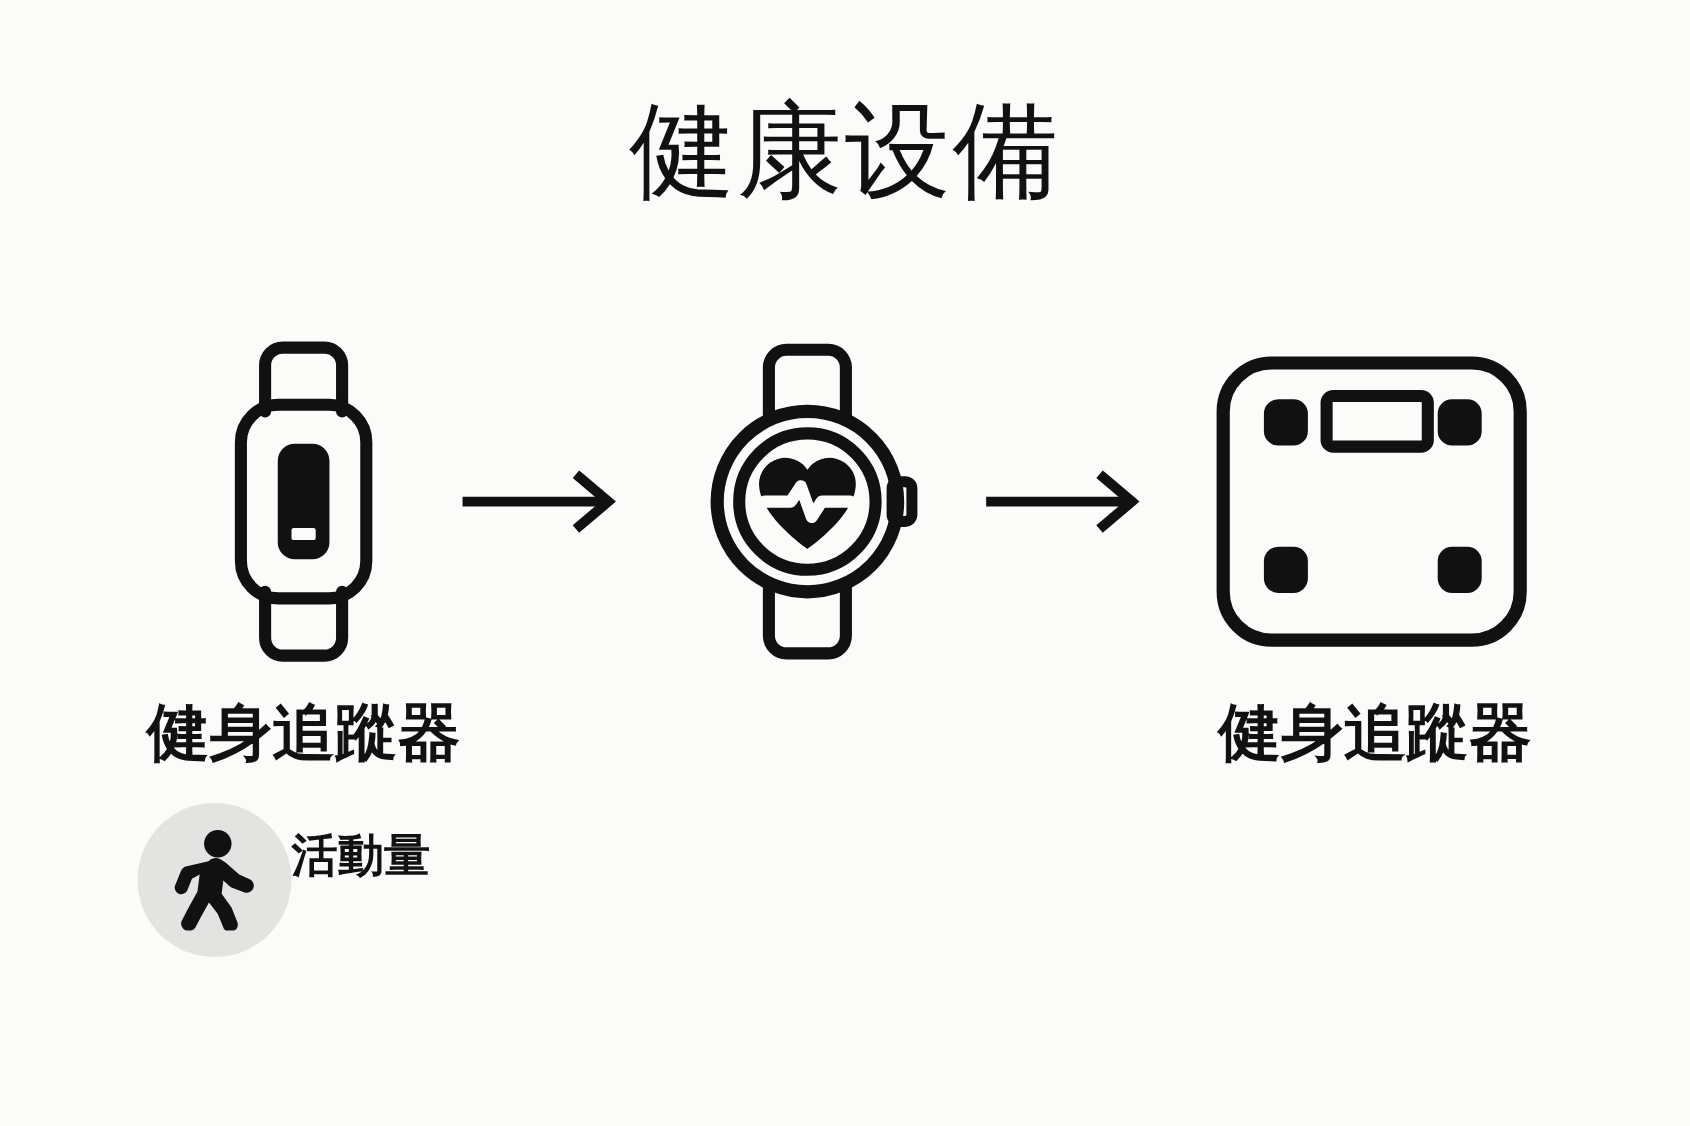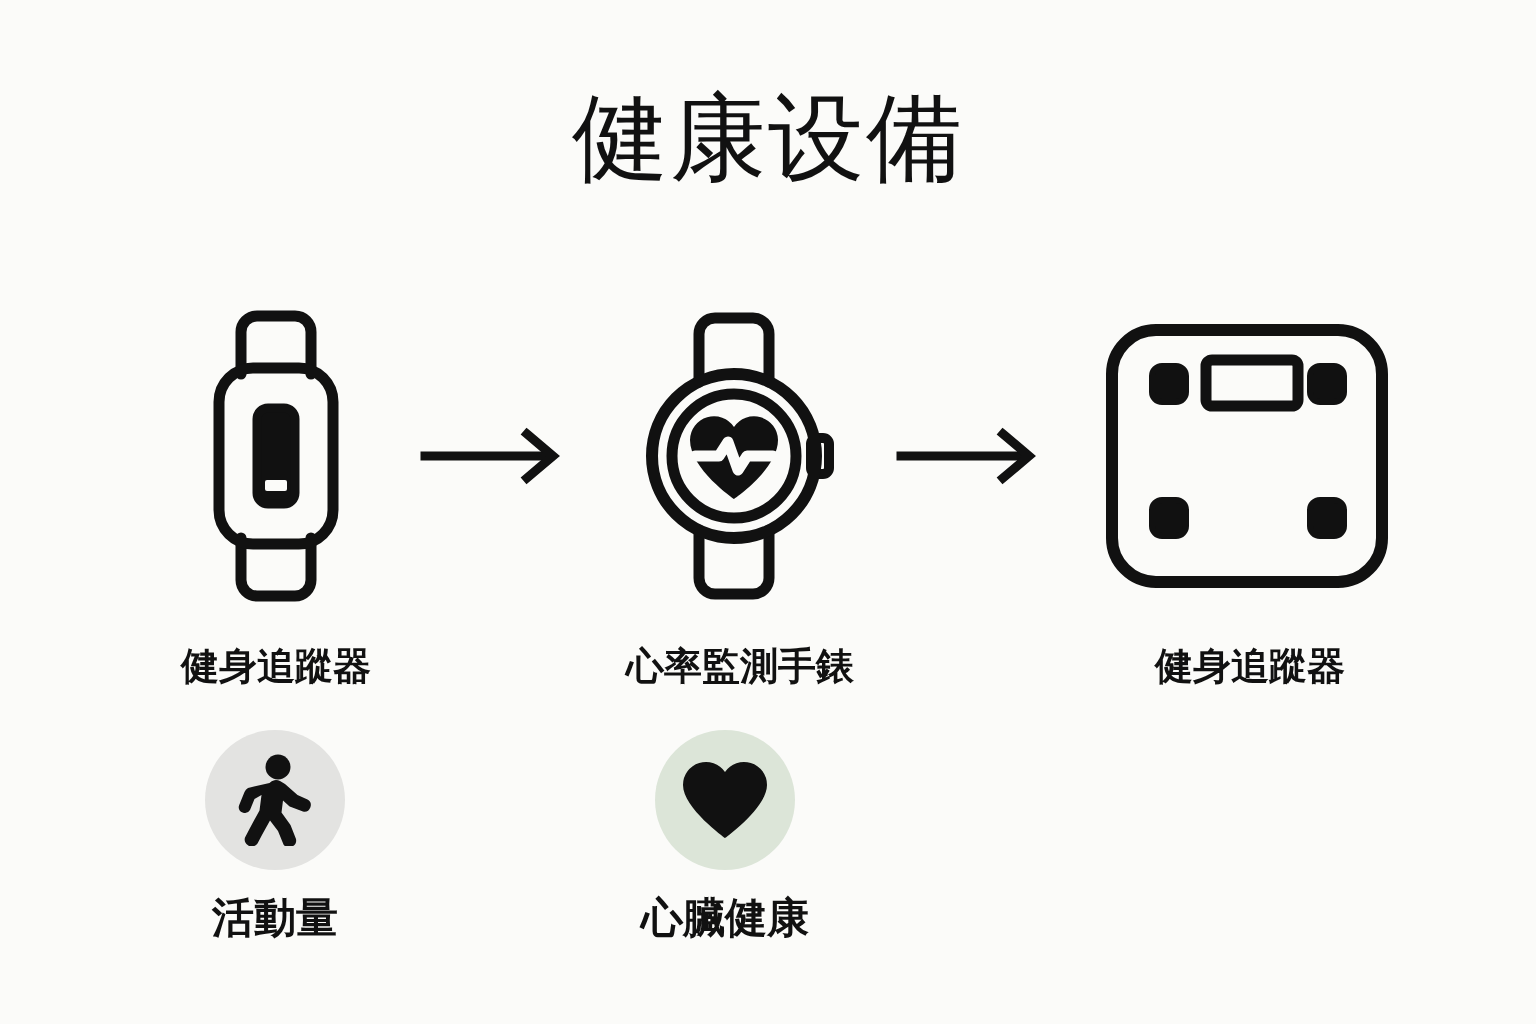--- a/index.html
+++ b/index.html
@@ -75,21 +75,21 @@
     position: absolute;
     top: 626px;
     left: 0;
     width: 1536px;
     height: 84px;
   }
   .device-label {
     position: absolute;
     top: 0;
     text-align: center;
-    font-size: 38px;
+    font-size: 57px;
     line-height: 80px;
     font-weight: 700;
     color: #111111;
     white-space: nowrap;
   }
   .device-label.l0 { left: 76px;   width: 400px; }
   .device-label.l1 { left: 530px;  width: 420px; }
   .device-label.l2 { left: 1040px; width: 420px; }
 
   
@@ -98,22 +98,21 @@
     top: 730px;
     left: 0;
     width: 1536px;
     height: 230px;
   }
   .metric {
     position: absolute;
     top: 0;
     width: 300px;
     display: flex;
-    flex-direction: column;
-    align-items: center;
+    align-items: flex-start;
   }
   .metric.m0 { left: 125px; }
   .metric.m1 { left: 575px; }
   .metric.m2 { left: 1085px; }
 
   .badge {
     width: 140px;
     height: 140px;
     border-radius: 50%;
     display: flex;
@@ -215,21 +214,20 @@
           <rect x="208" y="46" width="34" height="36" rx="10" ry="10" fill="#111111" stroke="#111111" stroke-width="6"></rect>
           <rect x="50" y="180" width="34" height="36" rx="10" ry="10" fill="#111111" stroke="#111111" stroke-width="6"></rect>
           <rect x="208" y="180" width="34" height="36" rx="10" ry="10" fill="#111111" stroke="#111111" stroke-width="6"></rect>
         </svg>
       </span>
     </div>
   </div>
 
   <div class="device-labels">
     <div class="device-label l0">健身追蹤器</div>
-    <div class="device-label l1">心率監測手錶</div>
     <div class="device-label l2">健身追蹤器</div>
   </div>
 
   <div class="metric-row">
 
     <div class="metric m0">
       <div class="badge" style="background:#e3e3e1;">
         <span>
           <svg width="84" height="92" viewBox="0 0 84 92" fill="#111111" stroke="none">
             <circle cx="45" cy="13" r="12.5"></circle>
@@ -259,30 +257,16 @@
                      a6 6 0 0 1 -11 -4.5
                      l5.5 -13.5
                      a8 8 0 0 1 3.5 -4
                      Z"></path>
           </svg>
         </span>
       </div>
       <div class="metric-label">活動量</div>
     </div>
 
-    <div class="metric m1">
-      <div class="badge" style="background:#dce5d8;">
-        <span>
-          <svg width="92" height="84" viewBox="0 0 92 84" fill="#111111" stroke="none">
-            <path d="M46 80
-                     C 46 80, 4 50, 4 27
-                     A 23 23 0 0 1 46 14
-                     A 23 23 0 0 1 88 27
-                     C 88 50, 46 80, 46 80 Z"></path>
-          </svg>
-        </span>
-      </div>
-      <div class="metric-label">心臟健康</div>
-    </div>
 
   </div>
 
 </div>
 
 </body></html>

